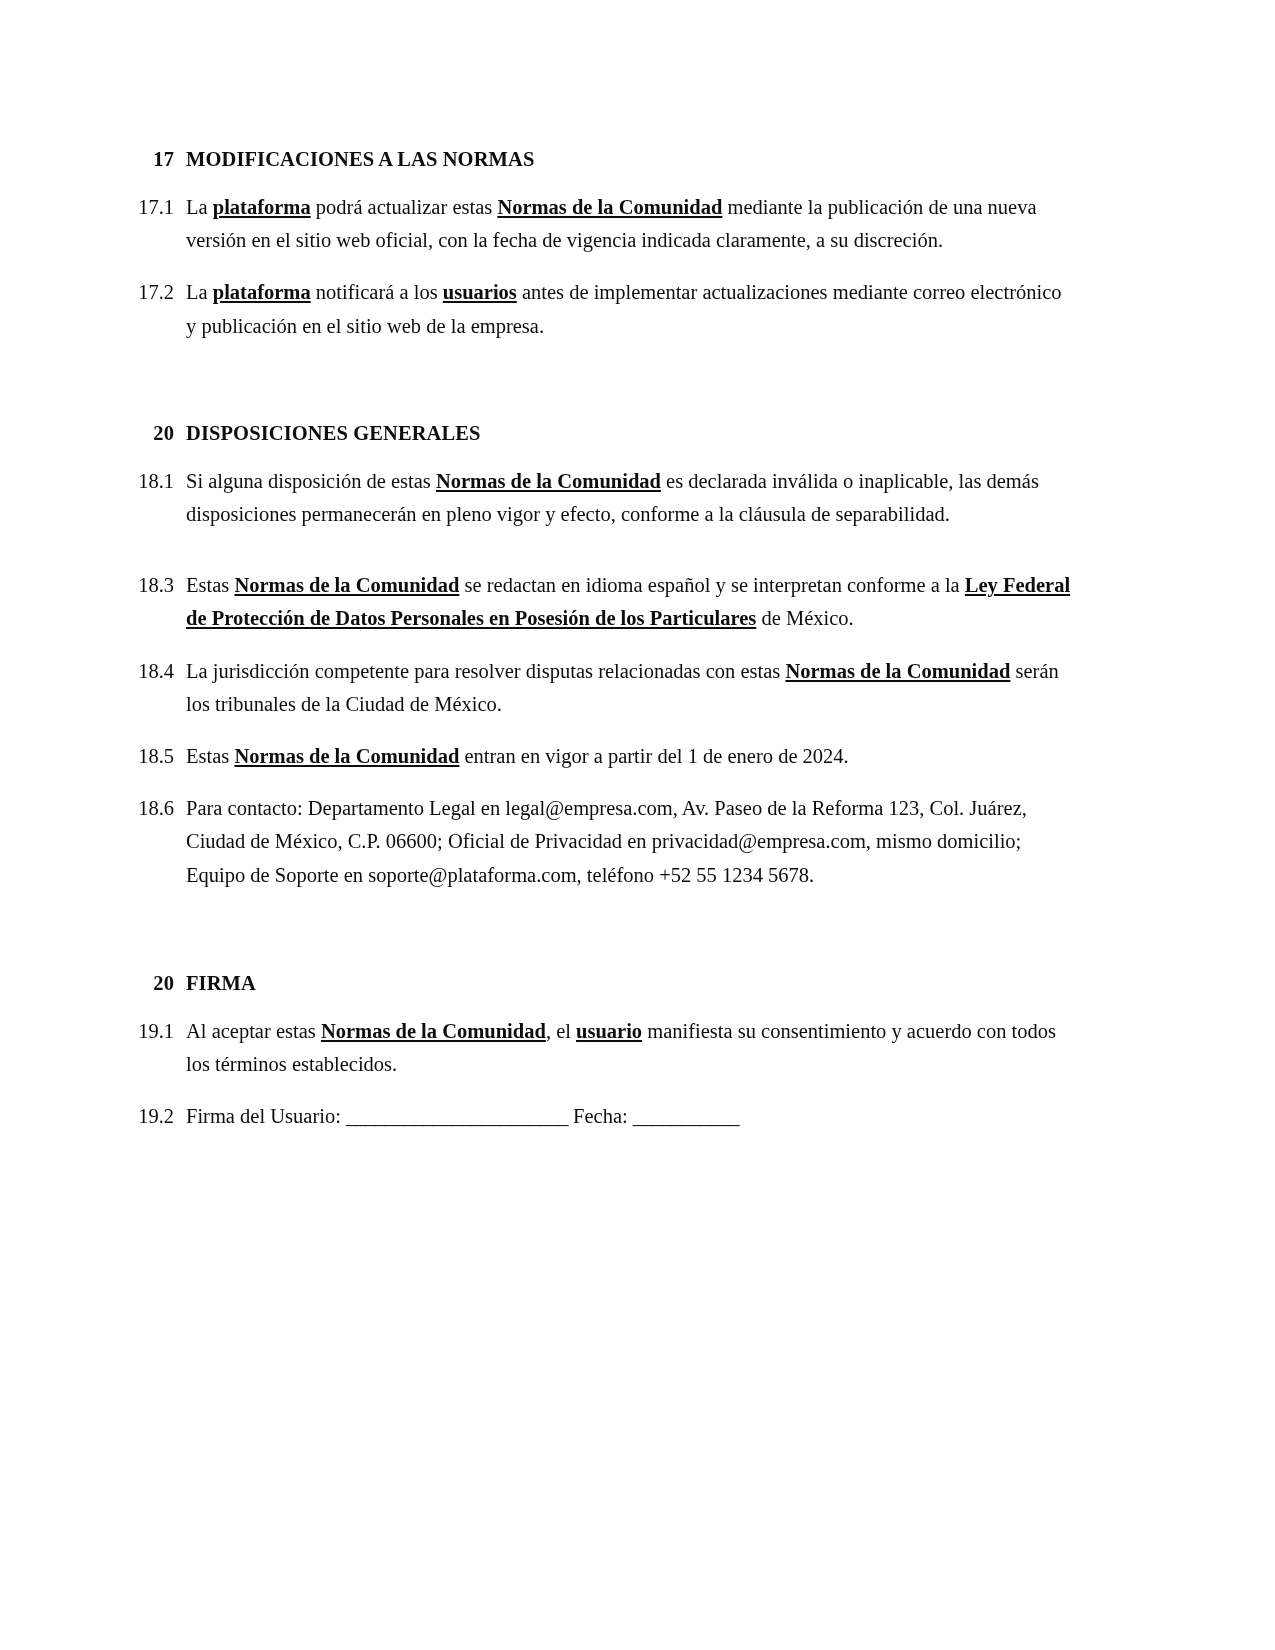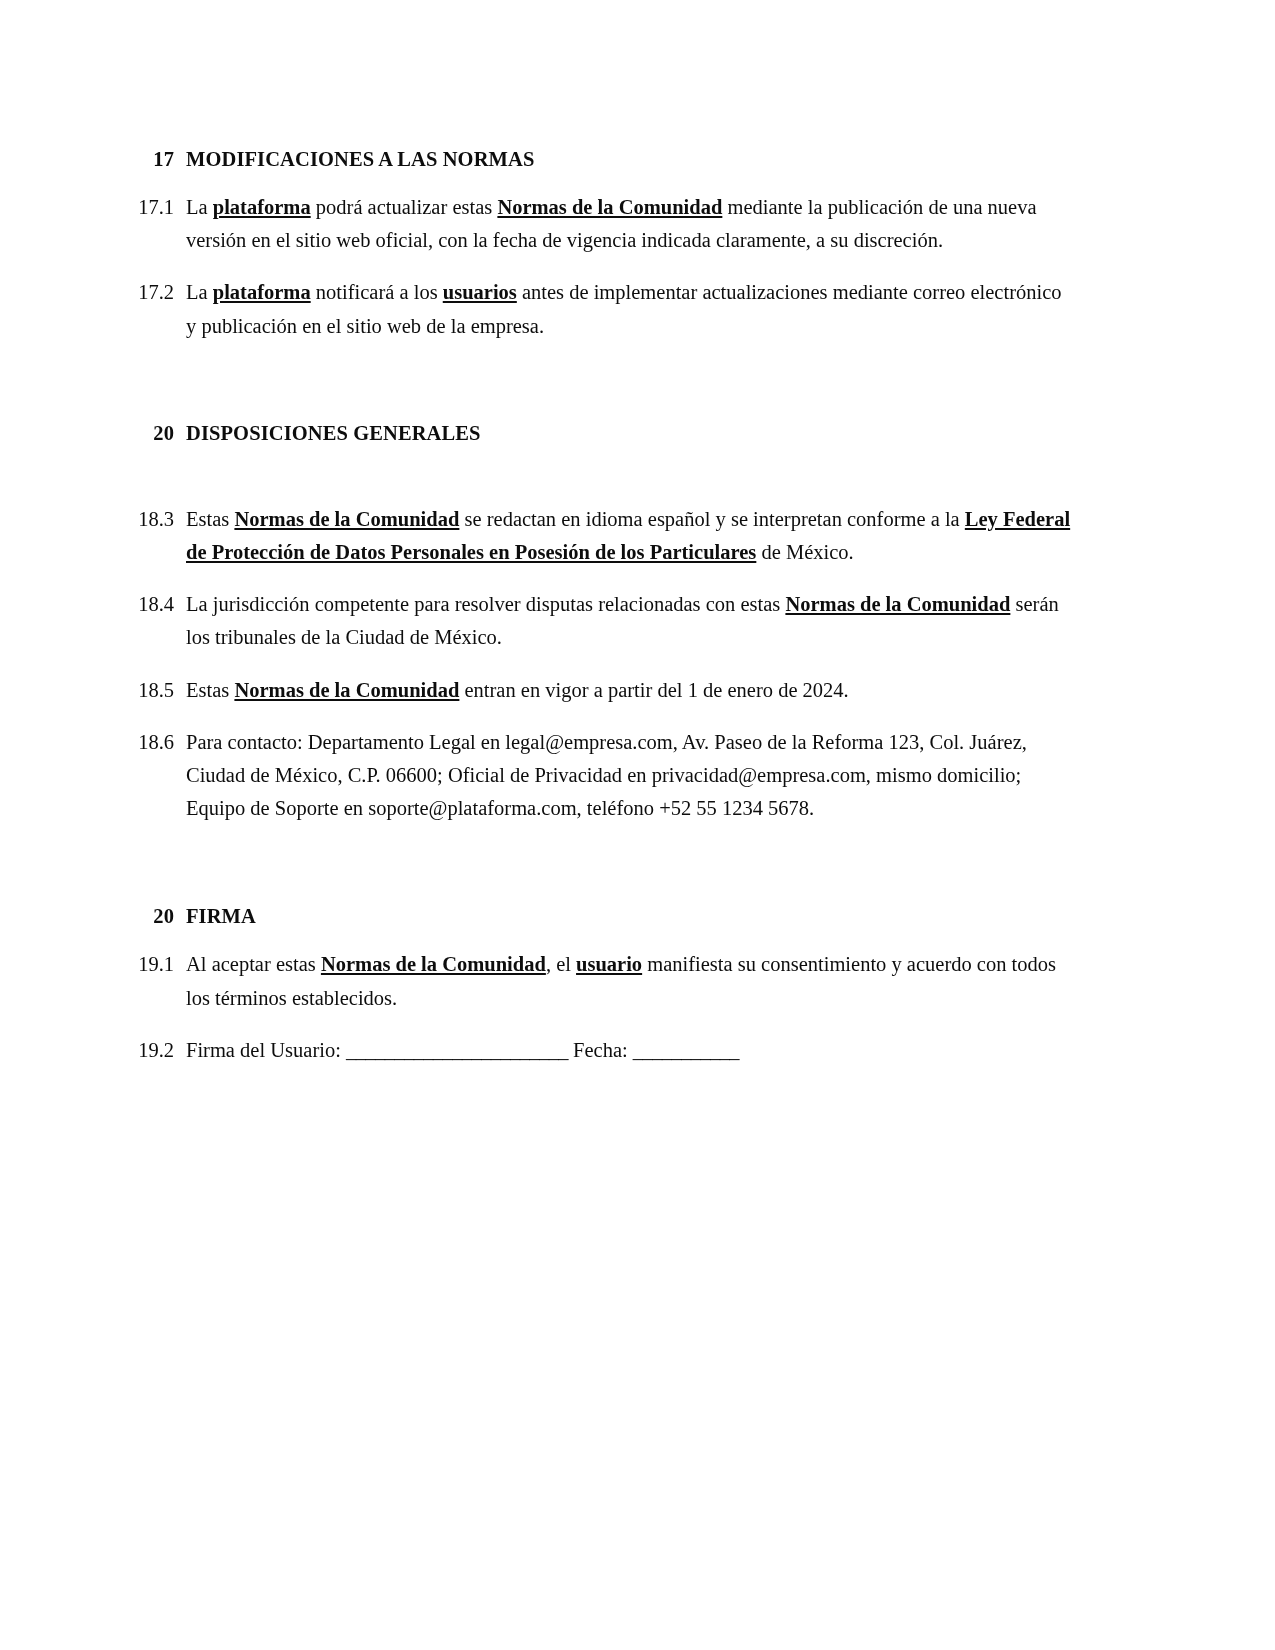--- a/index.html
+++ b/index.html
@@ -98,20 +98,24 @@
       <div class="clause">
         <span class="cl-num">17.2</span>
         <span class="cl-body">La <b>plataforma</b> notificará a los <b>usuarios</b> antes de implementar actualizaciones mediante correo electrónico y publicación en el sitio web de la empresa.</span>
       </div>
       <div class="gap-between-sections"></div>
       <div class="section-heading">
         <span class="sec-num">20</span>
         <span class="sec-title">DISPOSICIONES GENERALES</span>
       </div>
       <div class="gap-after-heading"></div>
+      <div class="clause">
+        <span class="cl-num">18.1</span>
+        <span class="cl-body">Si alguna disposición de estas <b>Normas de la Comunidad</b> es declarada inválida o inaplicable, las demás disposiciones permanecerán en pleno vigor y efecto, conforme a la cláusula de separabilidad.</span>
+      </div>
       <div class="gap-between-clauses"></div>
       <div class="gap-between-clauses"></div>
       <div class="clause">
         <span class="cl-num">18.3</span>
         <span class="cl-body">Estas <b>Normas de la Comunidad</b> se redactan en idioma español y se interpretan conforme a la <b>Ley Federal de Protección de Datos Personales en Posesión de los Particulares</b> de México.</span>
       </div>
       <div class="gap-between-clauses"></div>
       <div class="clause">
         <span class="cl-num">18.4</span>
         <span class="cl-body">La jurisdicción competente para resolver disputas relacionadas con estas <b>Normas de la Comunidad</b> serán los tribunales de la Ciudad de México.</span>

